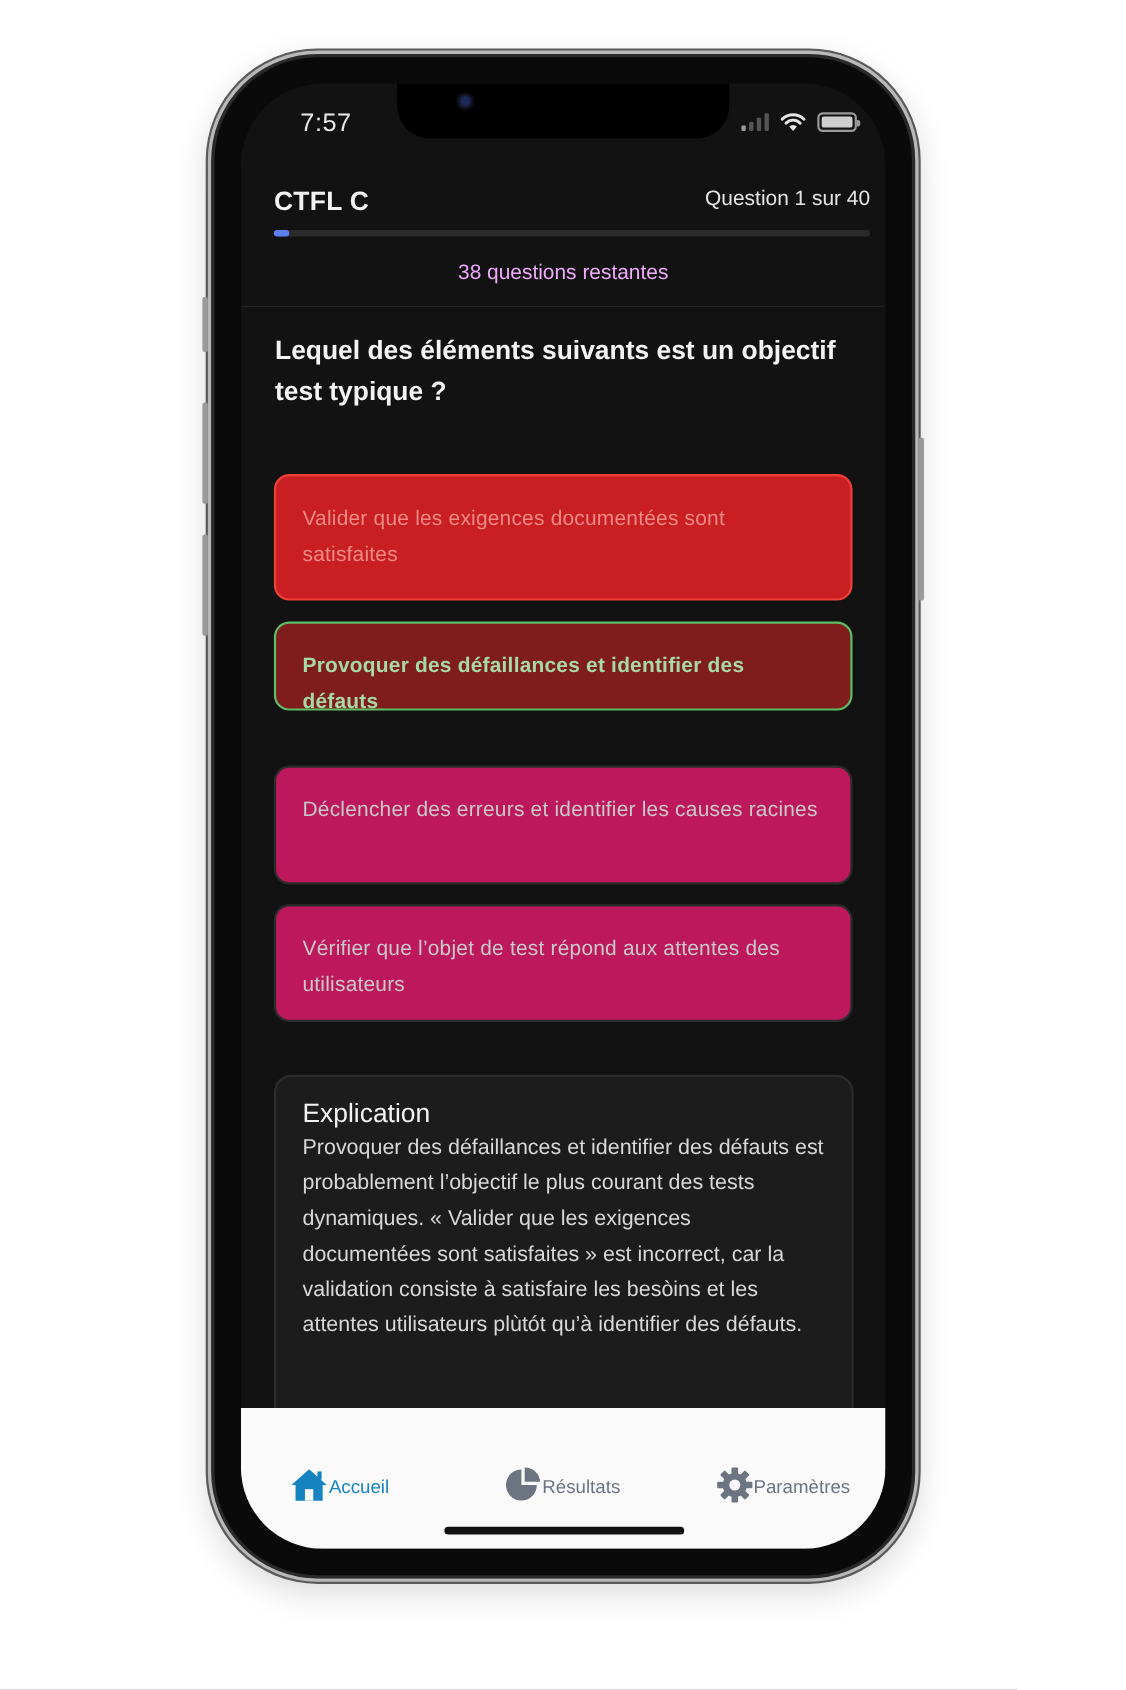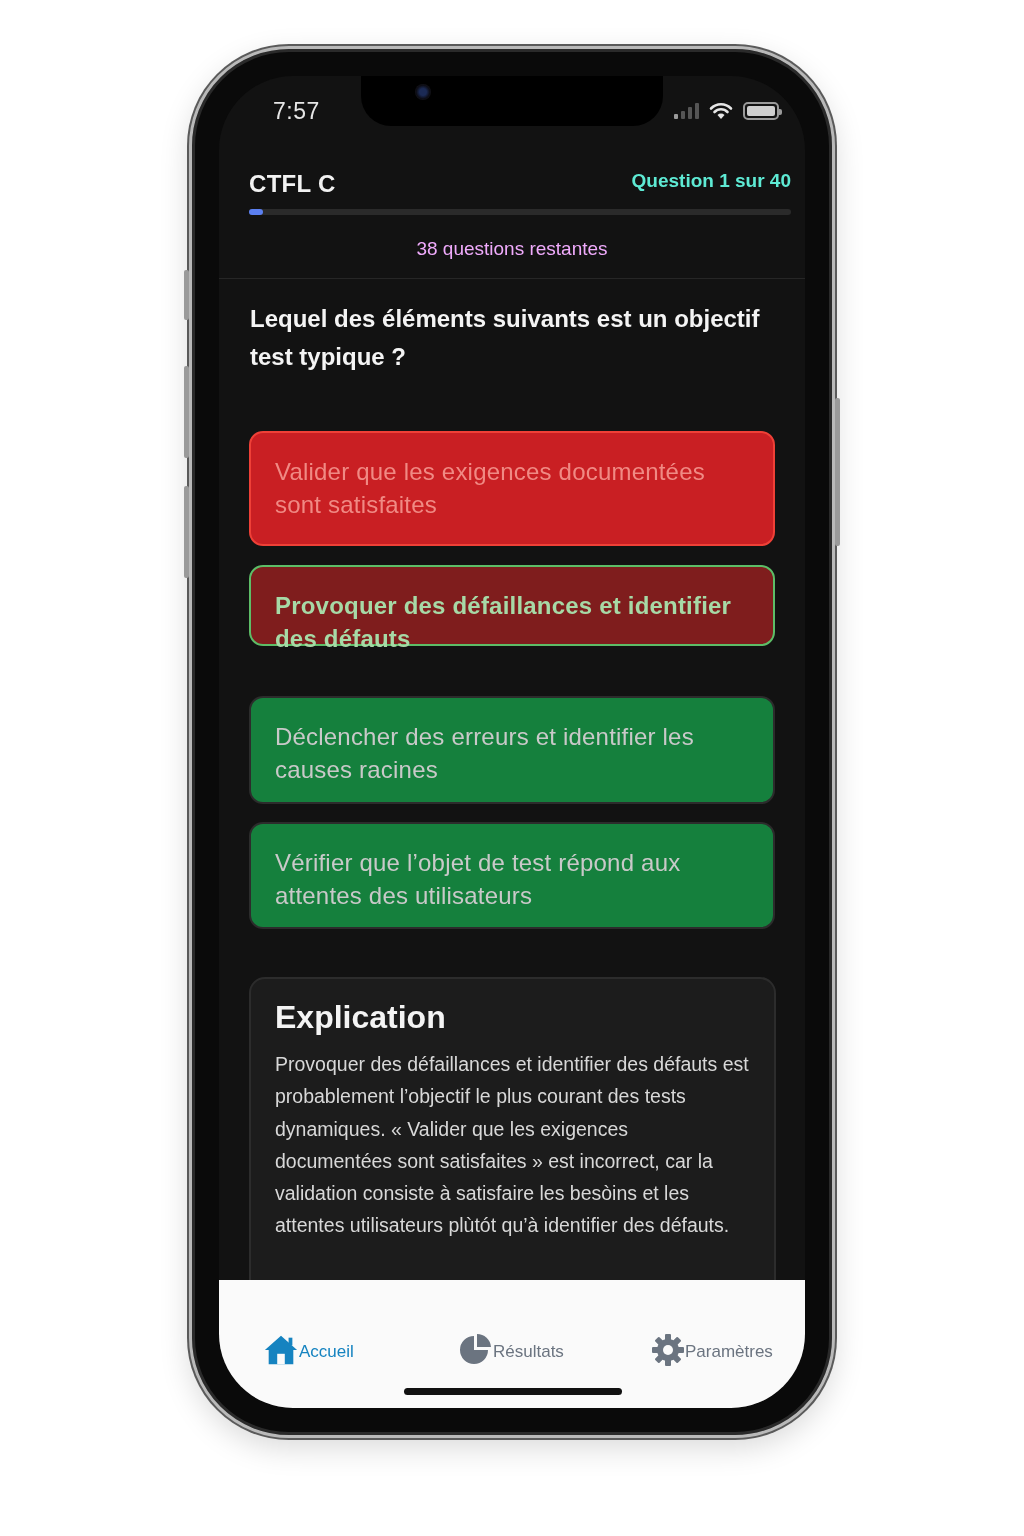--- a/index.html
+++ b/index.html
@@ -31,43 +31,43 @@
   .status-icons { position: absolute; right: 26px; top: 26px; display: flex; align-items: center; gap: 10px; }
   .signal { display: flex; align-items: flex-end; gap: 3px; height: 16px; }
   .signal span { width: 4px; background: #555; border-radius: 1px; }
   .signal span.on { background: #9a9a9a; }
   .battery { width: 36px; height: 18px; border: 2px solid #9a9a9a; border-radius: 5px; padding: 2px; position: relative; }
   .battery .lvl { width: 100%; height: 100%; background: #cfcfcf; border-radius: 2px; }
   .battery::after { content: ""; position: absolute; right: -5px; top: 5px; width: 3px; height: 6px; background: #9a9a9a; border-radius: 0 2px 2px 0; }
 
   .header { position: absolute; left: 30px; right: 14px; top: 94px; }
   .header-title { position: absolute; left: 0; top: 0; color: #f2f2f2; font-size: 24px; font-weight: bold; letter-spacing: 0.3px; }
-  .header-count { position: absolute; right: 0; top: 0; color: #5eead4; font-size: 19px; font-weight: bold; }
+  .header-count { position: absolute; right: 0; top: 0; color: #e5e5e5; font-size: 19px; }
   .progress-track { position: absolute; left: 30px; top: 133px; width: 542px; height: 6px; border-radius: 3px; background: #2a2a2a; }
   .progress-fill { height: 100%; width: 14px; border-radius: 3px; background: #5b7ff0; }
   .remaining { position: absolute; left: 0; width: 100%; top: 162px; text-align: center; color: #f0abfc; font-size: 19px; }
   .divider { position: absolute; left: 0; right: 0; top: 202px; height: 1px; background: #262626; }
 
   .question { position: absolute; left: 31px; top: 224px; width: 530px; color: #f4f4f4; font-size: 24px; font-weight: bold; line-height: 38px; }
 
   .option {
     position: absolute; left: 30px; width: 526px; border-radius: 14px;
-    padding: 22px 24px; font-size: 24px; line-height: 33px; letter-spacing: 0.2px;
+    padding: 22px 24px; font-size: 19px; line-height: 33px; letter-spacing: 0.2px;
   }
   .opt-wrong { top: 355px; height: 115px; background: #c91f23; border: 2px solid #ef4037; color: #f08a84; }
   .opt-right { top: 489px; height: 81px; background: #7f1d1d; border: 2px solid #5dbd67; color: #a7d9a6; font-weight: bold; }
-  .opt-neutral { background: #15803d; border: 2px solid #2c2c2c; color: #c9c9c9; }
+  .opt-neutral { background: #be185d; border: 2px solid #2c2c2c; color: #c9c9c9; }
   .opt-3 { top: 620px; height: 108px; }
   .opt-4 { top: 746px; height: 107px; }
 
   .explain {
     position: absolute; left: 30px; top: 901px; width: 527px; height: 480px;
     background: #1c1c1c; border: 2px solid #2c2c2c; border-radius: 16px; padding: 20px 24px;
   }
-  .explain-title { color: #f4f4f4; font-size: 32px; font-weight: bold; margin-bottom: 12px; }
+  .explain-title { color: #f4f4f4; font-size: 24px; font-weight: normal; }
   .explain-body { color: #d8d8d8; font-size: 19.5px; line-height: 32.3px; }
 
   .tabbar {
     position: absolute; left: 0; bottom: 0; width: 100%; height: 128px; background: #fafafa;
     display: flex; justify-content: space-between; padding: 12px 44px 0 44px; z-index: 4;
   }
   .tab { display: flex; flex-direction: row; align-items: center; width: 110px; }
   .tab-icon { width: 36px; height: 36px; display: flex; align-items: center; justify-content: center; }
   .tab-label { margin-top: 4px; font-size: 17px; color: #6b7480; }
   .tab.active .tab-label { color: #1583c0; }

